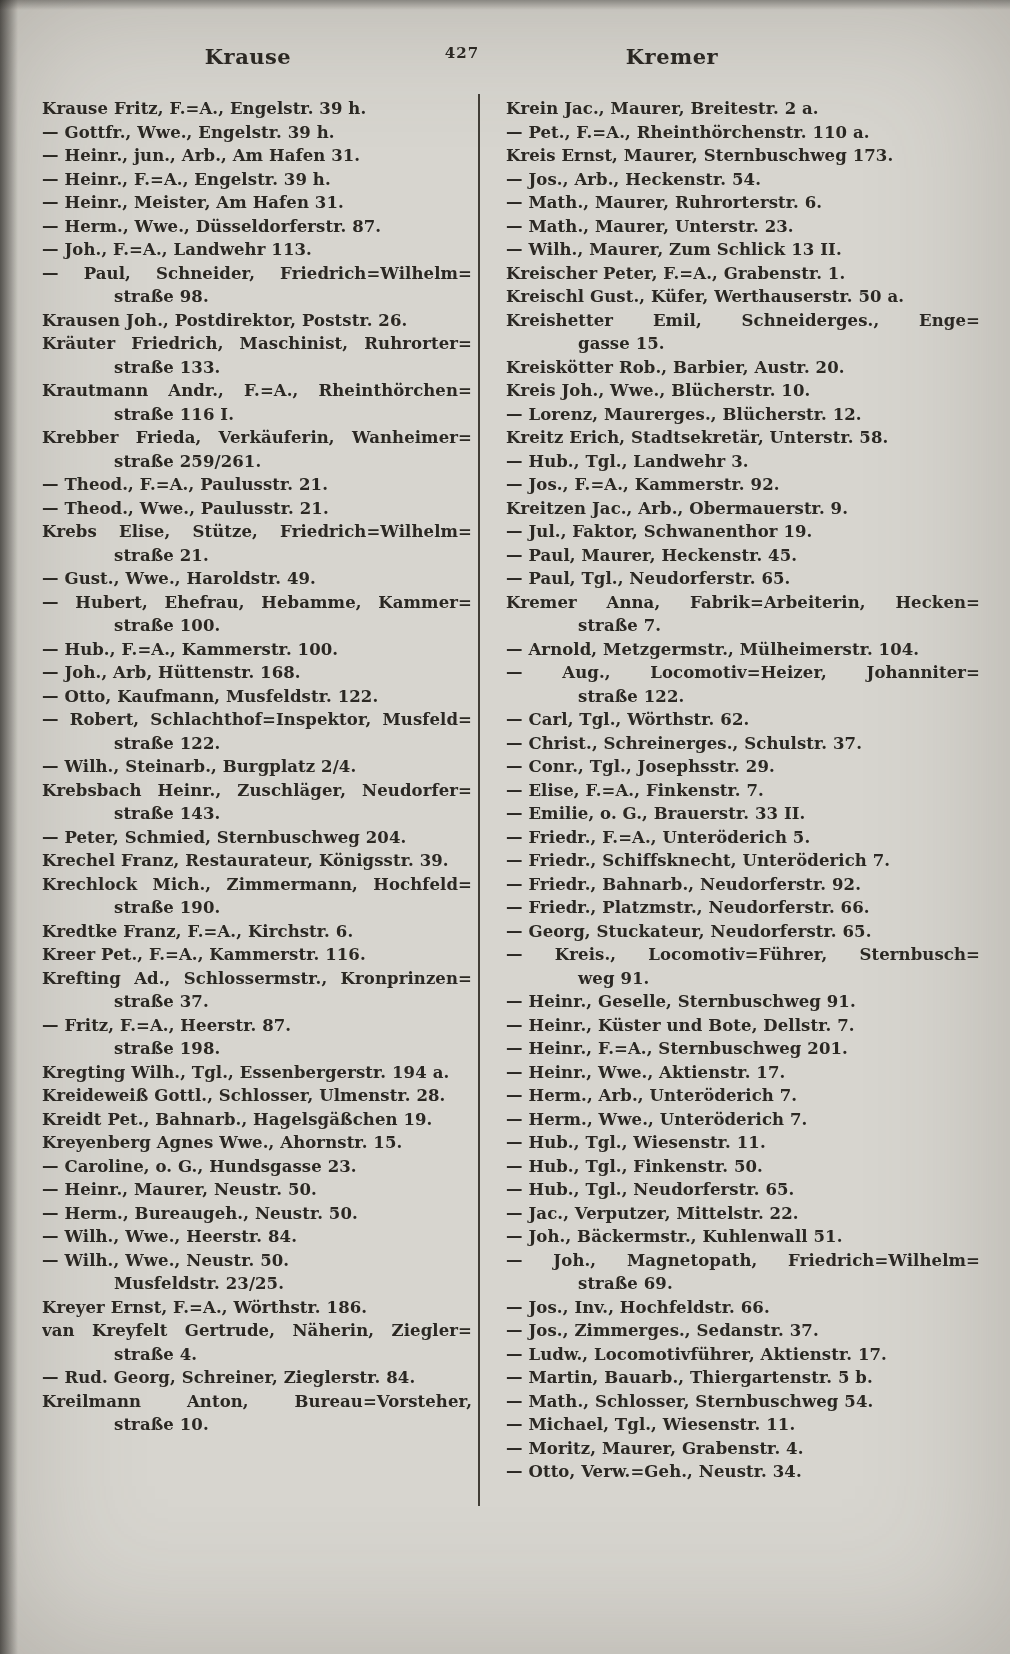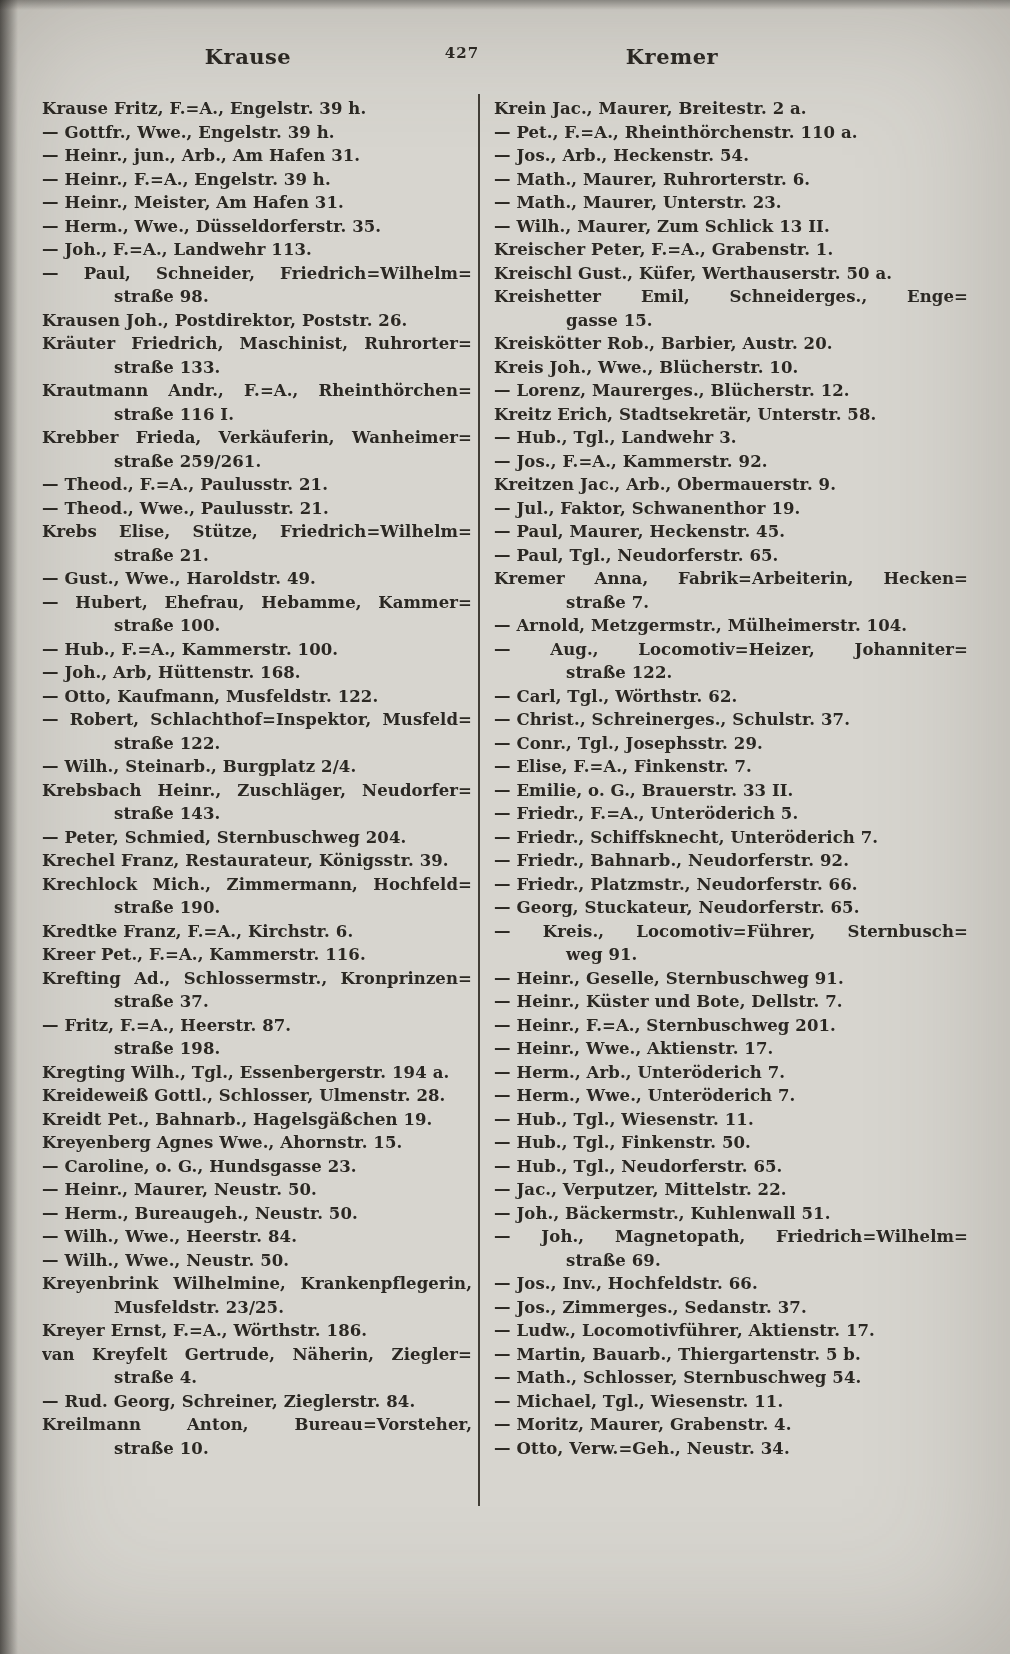--- a/index.html
+++ b/index.html
@@ -61,21 +61,21 @@
     width: 2px;
     height: 1412px;
     background: #413d36;
   }
 
   .col {
     position: absolute;
     top: 97px;
   }
   .col-left  { left: 42px;  width: 430px; }
-  .col-right { left: 494px; width: 474px; }
+  .col-right { left: 506px; width: 474px; }
 
   .entry-line {
     font-size: 16.5px;
     font-weight: bold;
     line-height: 23.5px;
     height: 23.5px;
     overflow: hidden;
     white-space: nowrap;
     letter-spacing: 0.1px;
   }
@@ -101,21 +101,21 @@
   </div>
 
   <div class="divider"></div>
 
   <div class="col col-left" id="col-left">
       <div class="entry-line">Krause Fritz, F.=A., Engelstr. 39 h.</div>
       <div class="entry-line">— Gottfr., Wwe., Engelstr. 39 h.</div>
       <div class="entry-line">— Heinr., jun., Arb., Am Hafen 31.</div>
       <div class="entry-line">— Heinr., F.=A., Engelstr. 39 h.</div>
       <div class="entry-line">— Heinr., Meister, Am Hafen 31.</div>
-      <div class="entry-line">— Herm., Wwe., Düsseldorferstr. 35.</div>
+      <div class="entry-line">— Herm., Wwe., Düsseldorferstr. 87.</div>
       <div class="entry-line">— Joh., F.=A., Landwehr 113.</div>
       <div class="entry-line wrap">— Paul, Schneider, Friedrich=Wilhelm=</div>
       <div class="entry-line cont">straße 98.</div>
       <div class="entry-line">Krausen Joh., Postdirektor, Poststr. 26.</div>
       <div class="entry-line wrap">Kräuter Friedrich, Maschinist, Ruhrorter=</div>
       <div class="entry-line cont">straße 133.</div>
       <div class="entry-line wrap">Krautmann Andr., F.=A., Rheinthörchen=</div>
       <div class="entry-line cont">straße 116 I.</div>
       <div class="entry-line wrap">Krebber Frieda, Verkäuferin, Wanheimer=</div>
       <div class="entry-line cont">straße 259/261.</div>
@@ -146,33 +146,33 @@
       <div class="entry-line cont">straße 198.</div>
       <div class="entry-line">Kregting Wilh., Tgl., Essenbergerstr. 194 a.</div>
       <div class="entry-line">Kreideweiß Gottl., Schlosser, Ulmenstr. 28.</div>
       <div class="entry-line">Kreidt Pet., Bahnarb., Hagelsgäßchen 19.</div>
       <div class="entry-line">Kreyenberg Agnes Wwe., Ahornstr. 15.</div>
       <div class="entry-line">— Caroline, o. G., Hundsgasse 23.</div>
       <div class="entry-line">— Heinr., Maurer, Neustr. 50.</div>
       <div class="entry-line">— Herm., Bureaugeh., Neustr. 50.</div>
       <div class="entry-line">— Wilh., Wwe., Heerstr. 84.</div>
       <div class="entry-line">— Wilh., Wwe., Neustr. 50.</div>
-      <div class="entry-line wrap">Kreyenbrink Wilhelmine, Krankenpflegerin,</div>
       <div class="entry-line cont">Musfeldstr. 23/25.</div>
       <div class="entry-line">Kreyer Ernst, F.=A., Wörthstr. 186.</div>
       <div class="entry-line wrap">van Kreyfelt Gertrude, Näherin, Ziegler=</div>
       <div class="entry-line cont">straße 4.</div>
       <div class="entry-line">— Rud. Georg, Schreiner, Zieglerstr. 84.</div>
       <div class="entry-line wrap">Kreilmann Anton, Bureau=Vorsteher, Moltke=</div>
       <div class="entry-line cont">straße 10.</div>
     </div>
 
   <div class="col col-right" id="col-right">
       <div class="entry-line">Krein Jac., Maurer, Breitestr. 2 a.</div>
       <div class="entry-line">— Pet., F.=A., Rheinthörchenstr. 110 a.</div>
+      <div class="entry-line">Kreis Ernst, Maurer, Sternbuschweg 173.</div>
       <div class="entry-line">— Jos., Arb., Heckenstr. 54.</div>
       <div class="entry-line">— Math., Maurer, Ruhrorterstr. 6.</div>
       <div class="entry-line">— Math., Maurer, Unterstr. 23.</div>
       <div class="entry-line">— Wilh., Maurer, Zum Schlick 13 II.</div>
       <div class="entry-line">Kreischer Peter, F.=A., Grabenstr. 1.</div>
       <div class="entry-line">Kreischl Gust., Küfer, Werthauserstr. 50 a.</div>
       <div class="entry-line wrap">Kreishetter Emil, Schneiderges., Enge=</div>
       <div class="entry-line cont">gasse 15.</div>
       <div class="entry-line">Kreiskötter Rob., Barbier, Austr. 20.</div>
       <div class="entry-line">Kreis Joh., Wwe., Blücherstr. 10.</div>

